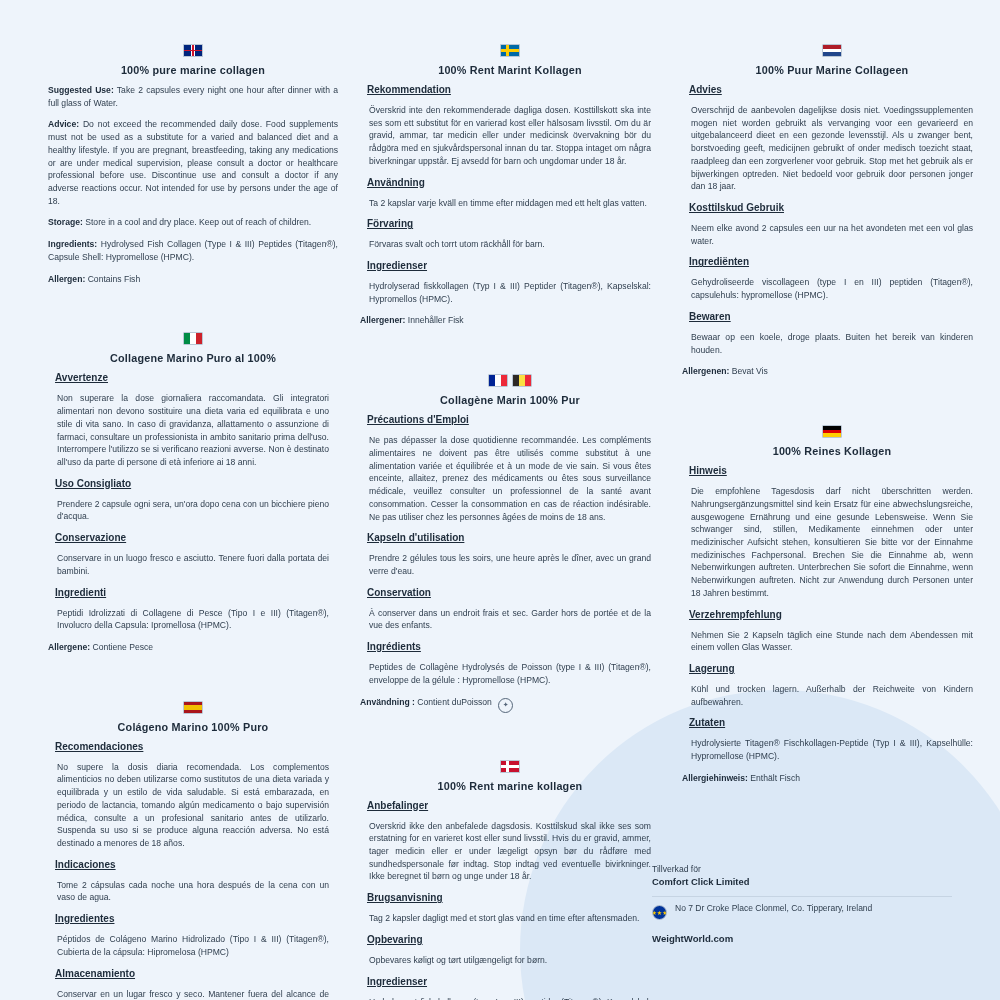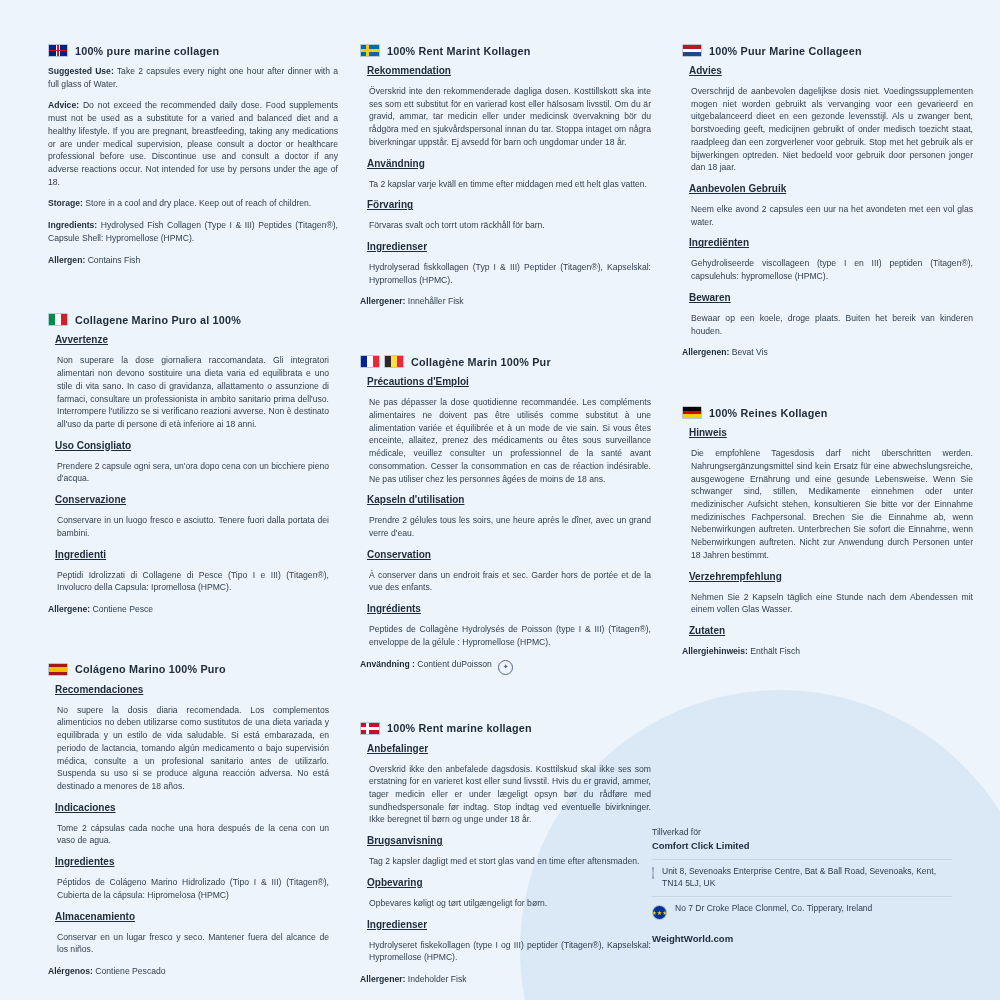--- a/index.html
+++ b/index.html
@@ -44,20 +44,21 @@
     flex-direction: column;
   }
   .panel {
     margin-bottom: 38px;
   }
   .panel-head {
     display: flex;
     align-items: center;
     gap: 7px;
     margin-bottom: 8px;
+    flex-direction: column;
   }
   .flag {
     width: 20px;
     height: 13px;
     flex: 0 0 auto;
     border: 0.5px solid #b9c6d4;
     box-sizing: border-box;
     position: relative;
     overflow: hidden;
     border-radius: 1px;
@@ -432,21 +433,21 @@
       <div class="panel">
         <div class="panel-head">
           <span class="flag f-nl"></span>
           <span class="flag-title">100% Puur Marine Collageen</span>
         </div>
         <div class="sec">
           <h4>Advies</h4>
           <p>Overschrijd de aanbevolen dagelijkse dosis niet. Voedingssupplementen mogen niet worden gebruikt als vervanging voor een gevarieerd en uitgebalanceerd dieet en een gezonde levensstijl. Als u zwanger bent, borstvoeding geeft, medicijnen gebruikt of onder medisch toezicht staat, raadpleeg dan een zorgverlener voor gebruik. Stop met het gebruik als er bijwerkingen optreden. Niet bedoeld voor gebruik door personen jonger dan 18 jaar.</p>
         </div>
         <div class="sec">
-          <h4>Aanbevolen Gebruik</h4>
+          <h4>Kosttilskud Gebruik</h4>
           <p>Neem elke avond 2 capsules een uur na het avondeten met een vol glas water.</p>
         </div>
         <div class="sec">
           <h4>Ingrediënten</h4>
           <p>Gehydroliseerde viscollageen (type I en III) peptiden (Titagen®), capsulehuls: hypromellose (HPMC).</p>
         </div>
         <div class="sec">
           <h4>Bewaren</h4>
           <p>Bewaar op een koele, droge plaats. Buiten het bereik van kinderen houden.</p>
         </div>
@@ -463,41 +464,40 @@
         </div>
         <div class="sec">
           <h4>Hinweis</h4>
           <p>Die empfohlene Tagesdosis darf nicht überschritten werden. Nahrungsergänzungsmittel sind kein Ersatz für eine abwechslungsreiche, ausgewogene Ernährung und eine gesunde Lebensweise. Wenn Sie schwanger sind, stillen, Medikamente einnehmen oder unter medizinischer Aufsicht stehen, konsultieren Sie bitte vor der Einnahme medizinisches Fachpersonal. Brechen Sie die Einnahme ab, wenn Nebenwirkungen auftreten. Unterbrechen Sie sofort die Einnahme, wenn Nebenwirkungen auftreten. Nicht zur Anwendung durch Personen unter 18 Jahren bestimmt.</p>
         </div>
         <div class="sec">
           <h4>Verzehrempfehlung</h4>
           <p>Nehmen Sie 2 Kapseln täglich eine Stunde nach dem Abendessen mit einem vollen Glas Wasser.</p>
         </div>
         <div class="sec">
+          <h4>Lagerung</h4>
+          <p>Kühl und trocken lagern. Außerhalb der Reichweite von Kindern aufbewahren.</p>
+        </div>
+        <div class="sec">
           <h4>Zutaten</h4>
+          <p>Hydrolysierte Titagen® Fischkollagen-Peptide (Typ I &amp; III), Kapselhülle: Hypromellose (HPMC).</p>
         </div>
         <div class="inline-sec">
           <b>Allergiehinweis:</b>
           <span>Enthält Fisch</span>
         </div>
       </div>
 
     </div>
   </div>
 
   <div class="footer-card">
     <div class="fc-top">
       <div>Tillverkad för</div>
       <div class="brand">Comfort Click Limited</div>
-    </div>
-    <div class="addr-row">
-      <span class="addr-flag">
-        <span class="circ-flag circ-uk"></span>
-      </span>
-      <span class="addr-text">Unit 8, Sevenoaks Enterprise Centre, Bat &amp; Ball Road, Sevenoaks, Kent, TN14 5LJ, UK</span>
     </div>
     <div class="addr-row">
       <span class="addr-flag">
         <span class="circ-flag circ-eu">
             <span class="stars">★★★</span>
           </span>
       </span>
       <span class="addr-text">No 7 Dr Croke Place Clonmel, Co. Tipperary, Ireland</span>
     </div>
     <div class="fc-site">WeightWorld.com</div>

